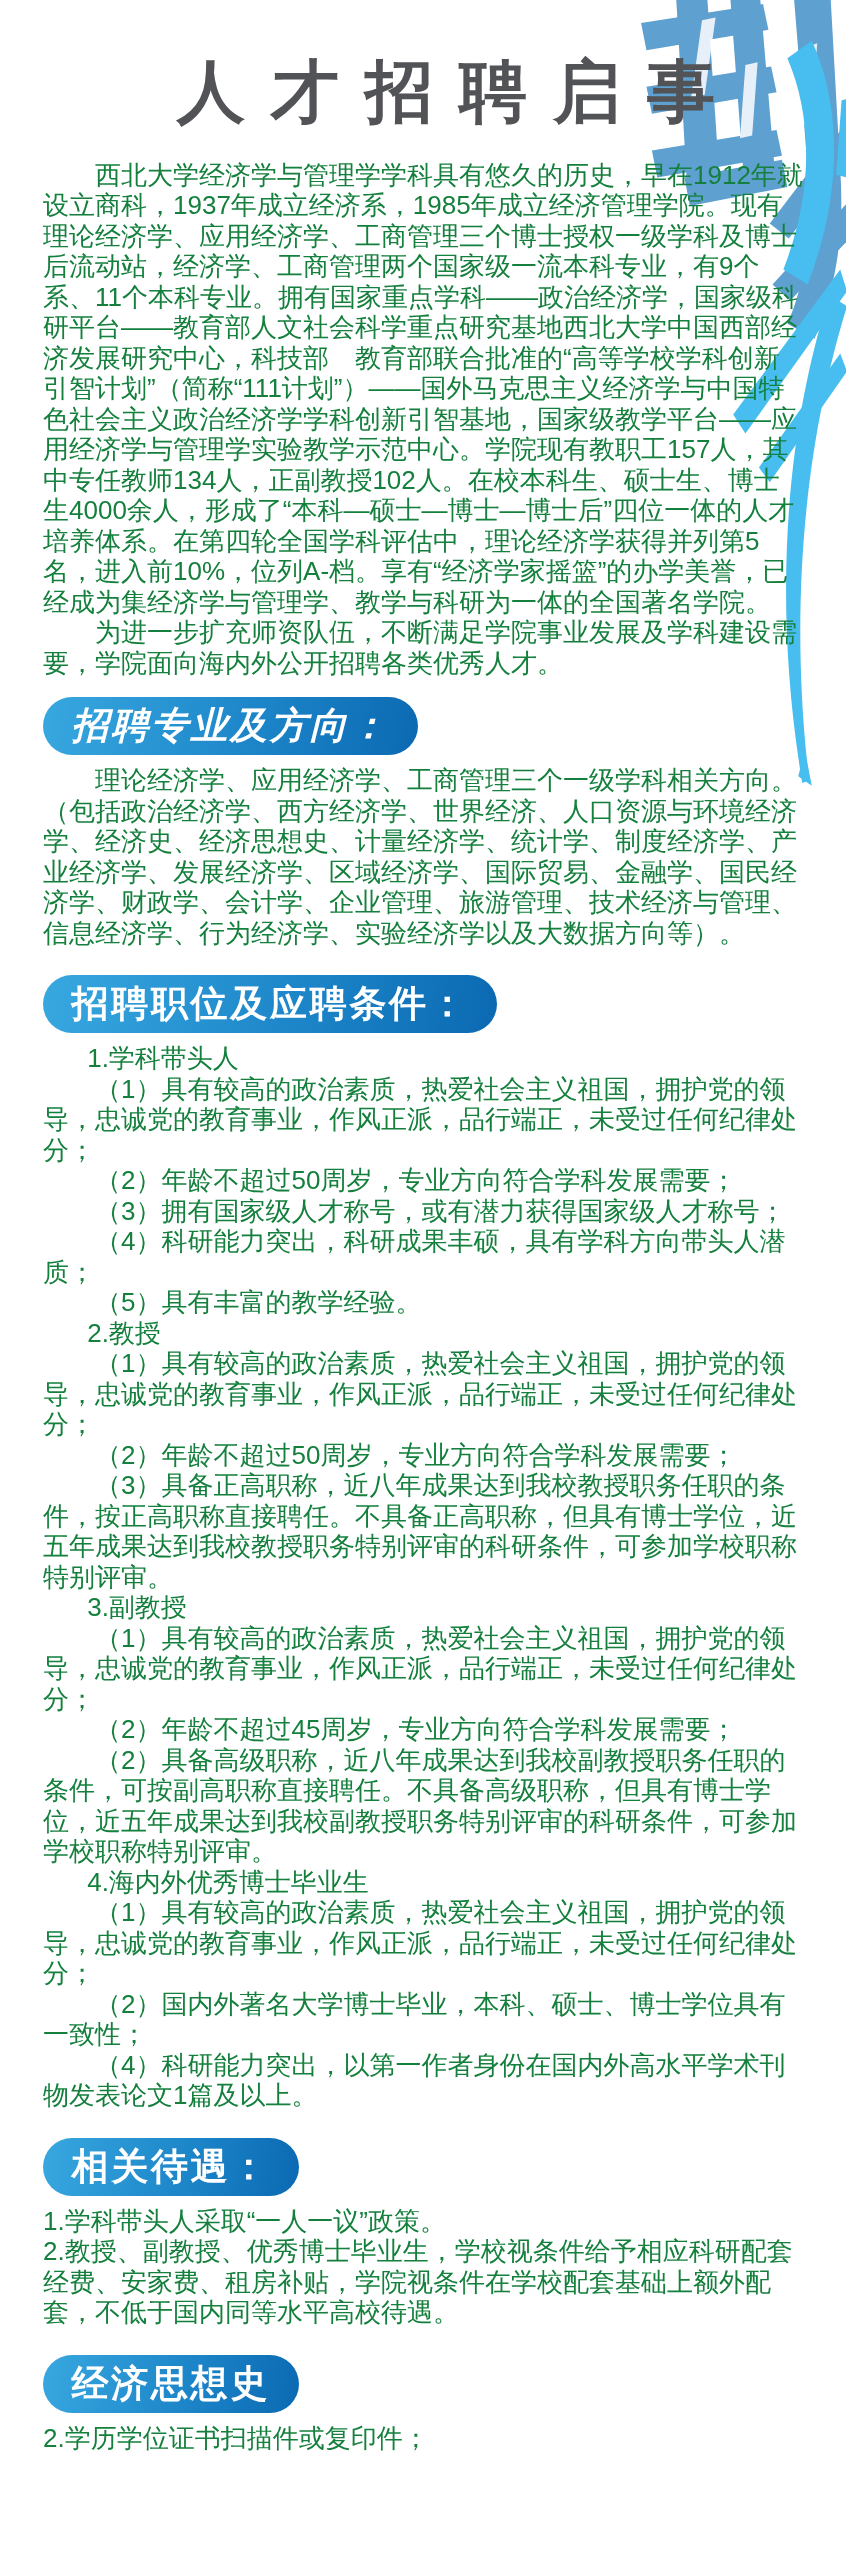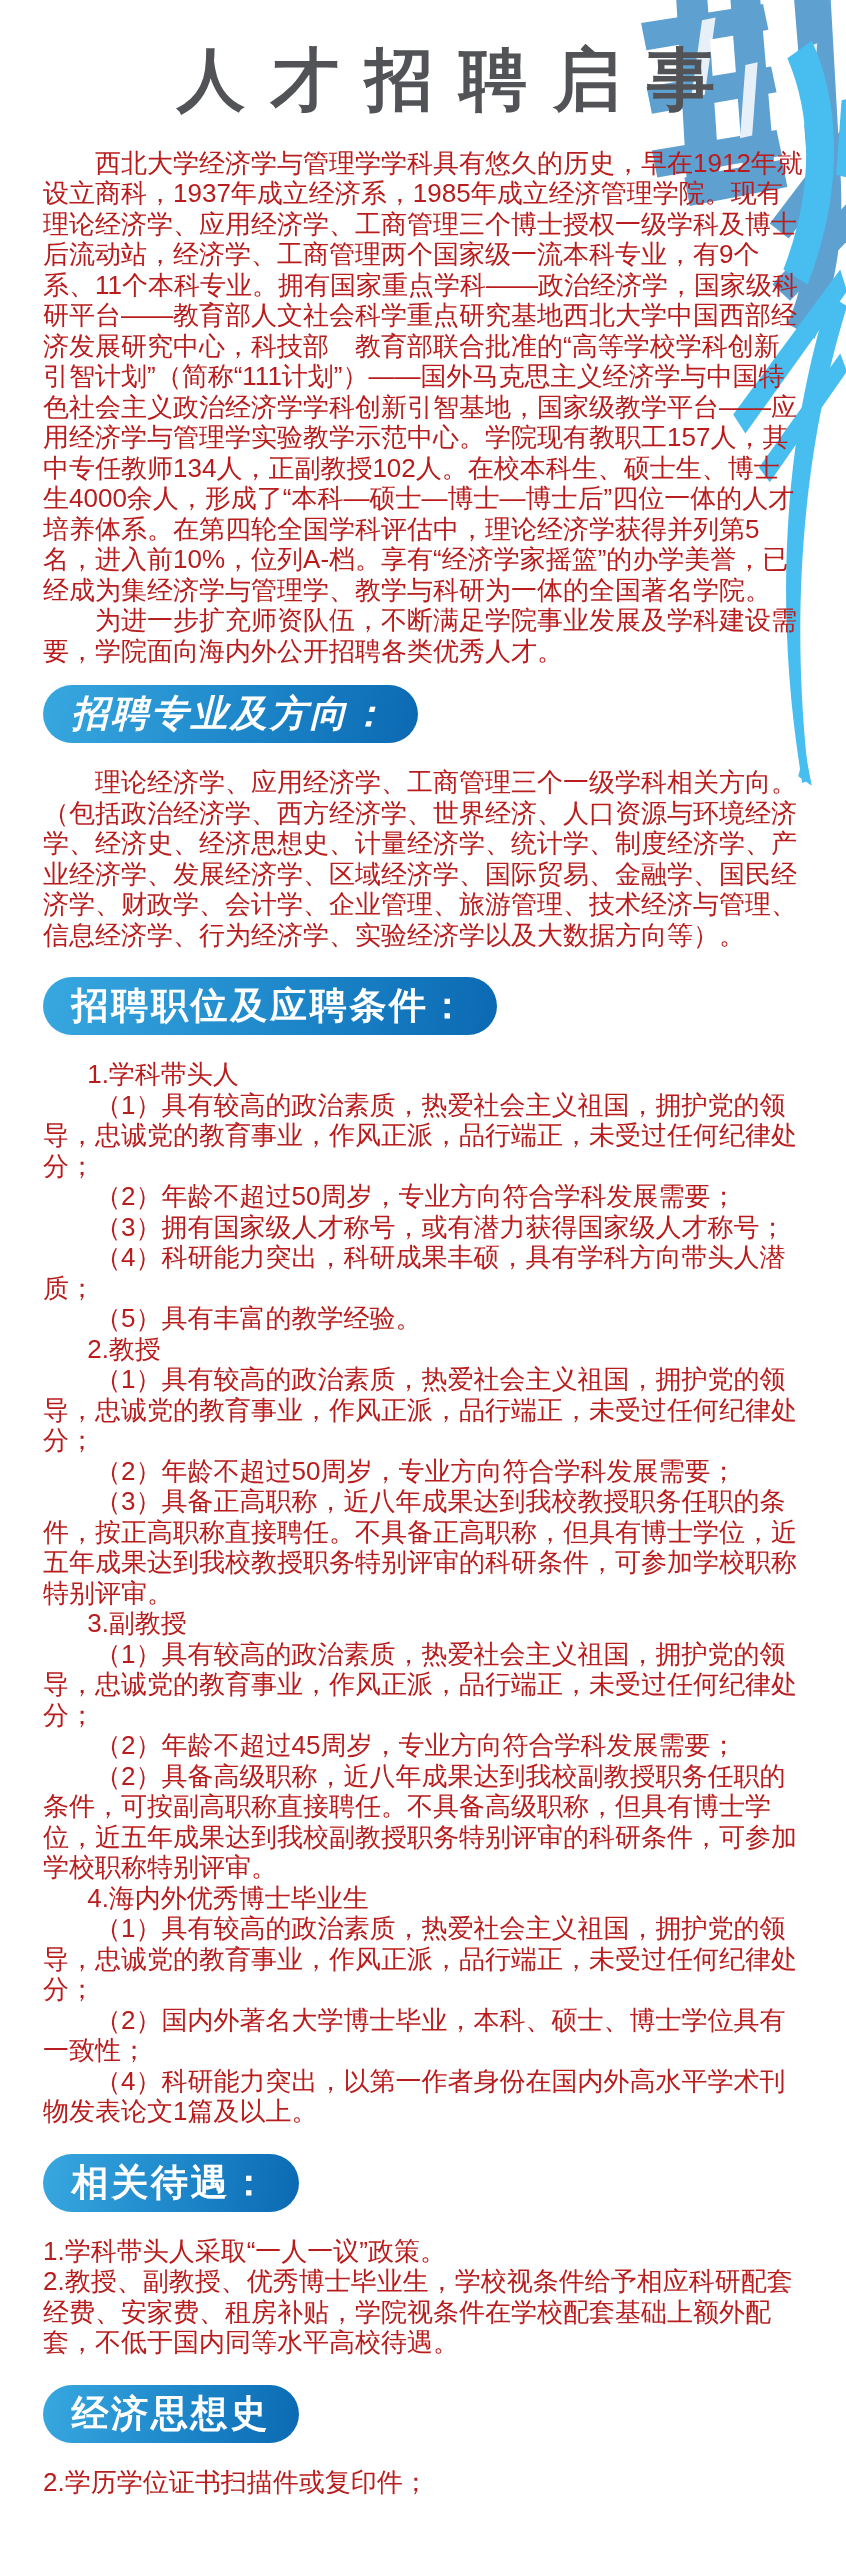--- a/index.html
+++ b/index.html
@@ -18,36 +18,36 @@
     top:0; right:0;
     width:210px; height:793px;
     z-index:0;
   }
   .content{
     position:relative;
     z-index:1;
     padding:0 42px 13.6px 43px;
   }
   .page-title{
-    margin:4px;
+    margin:16px;
     padding-top:34px;
     font-size:68px;
     line-height:1.22;
     font-weight:900;
     color:#525356;
     text-align:center;
     letter-spacing:26px;
     transform:translateX(35px);
     white-space:nowrap;
   }
   .body-text{
     font-size:26px;
     line-height:30.5px;
     font-weight:400;
-    color:#b91c1c;
+    color:#15803d;
   }
   p.para{margin:0;}
   .indent{text-indent:2em;}
   .num-indent{text-indent:1.7em;}
   .intro{margin-top:27px;}
   .pill{
     display:inline-block;
     margin:0;
     padding:0 28.5px;
     height:58px;
@@ -55,21 +55,21 @@
     border-radius:29px;
     background:linear-gradient(100deg,#38a8e0 0%,#1d86c9 55%,#0b69b2 100%);
     color:#ffffff;
     font-size:37px;
     font-weight:700;
     letter-spacing:2.7px;
     white-space:nowrap;
   }
   .pill-row{margin-top:27px;}
   .pill-row.first{margin-top:19px;font-style:italic;}
-  .section-body{margin-top:24px;}
+  .section-body{margin-top:10px;}
 </style>
 </head>
 <body>
 
 <div class="page">
 
   <svg class="brush-art" viewBox="0 0 310 1170" preserveAspectRatio="xMidYMin meet" aria-hidden="true">
     <g fill="#5ea0d0">
       <path d="M6 34 L186 6 L194 44 L14 74 Z"></path>
       <path d="M14 128 L198 98 L206 136 L22 168 Z"></path>

